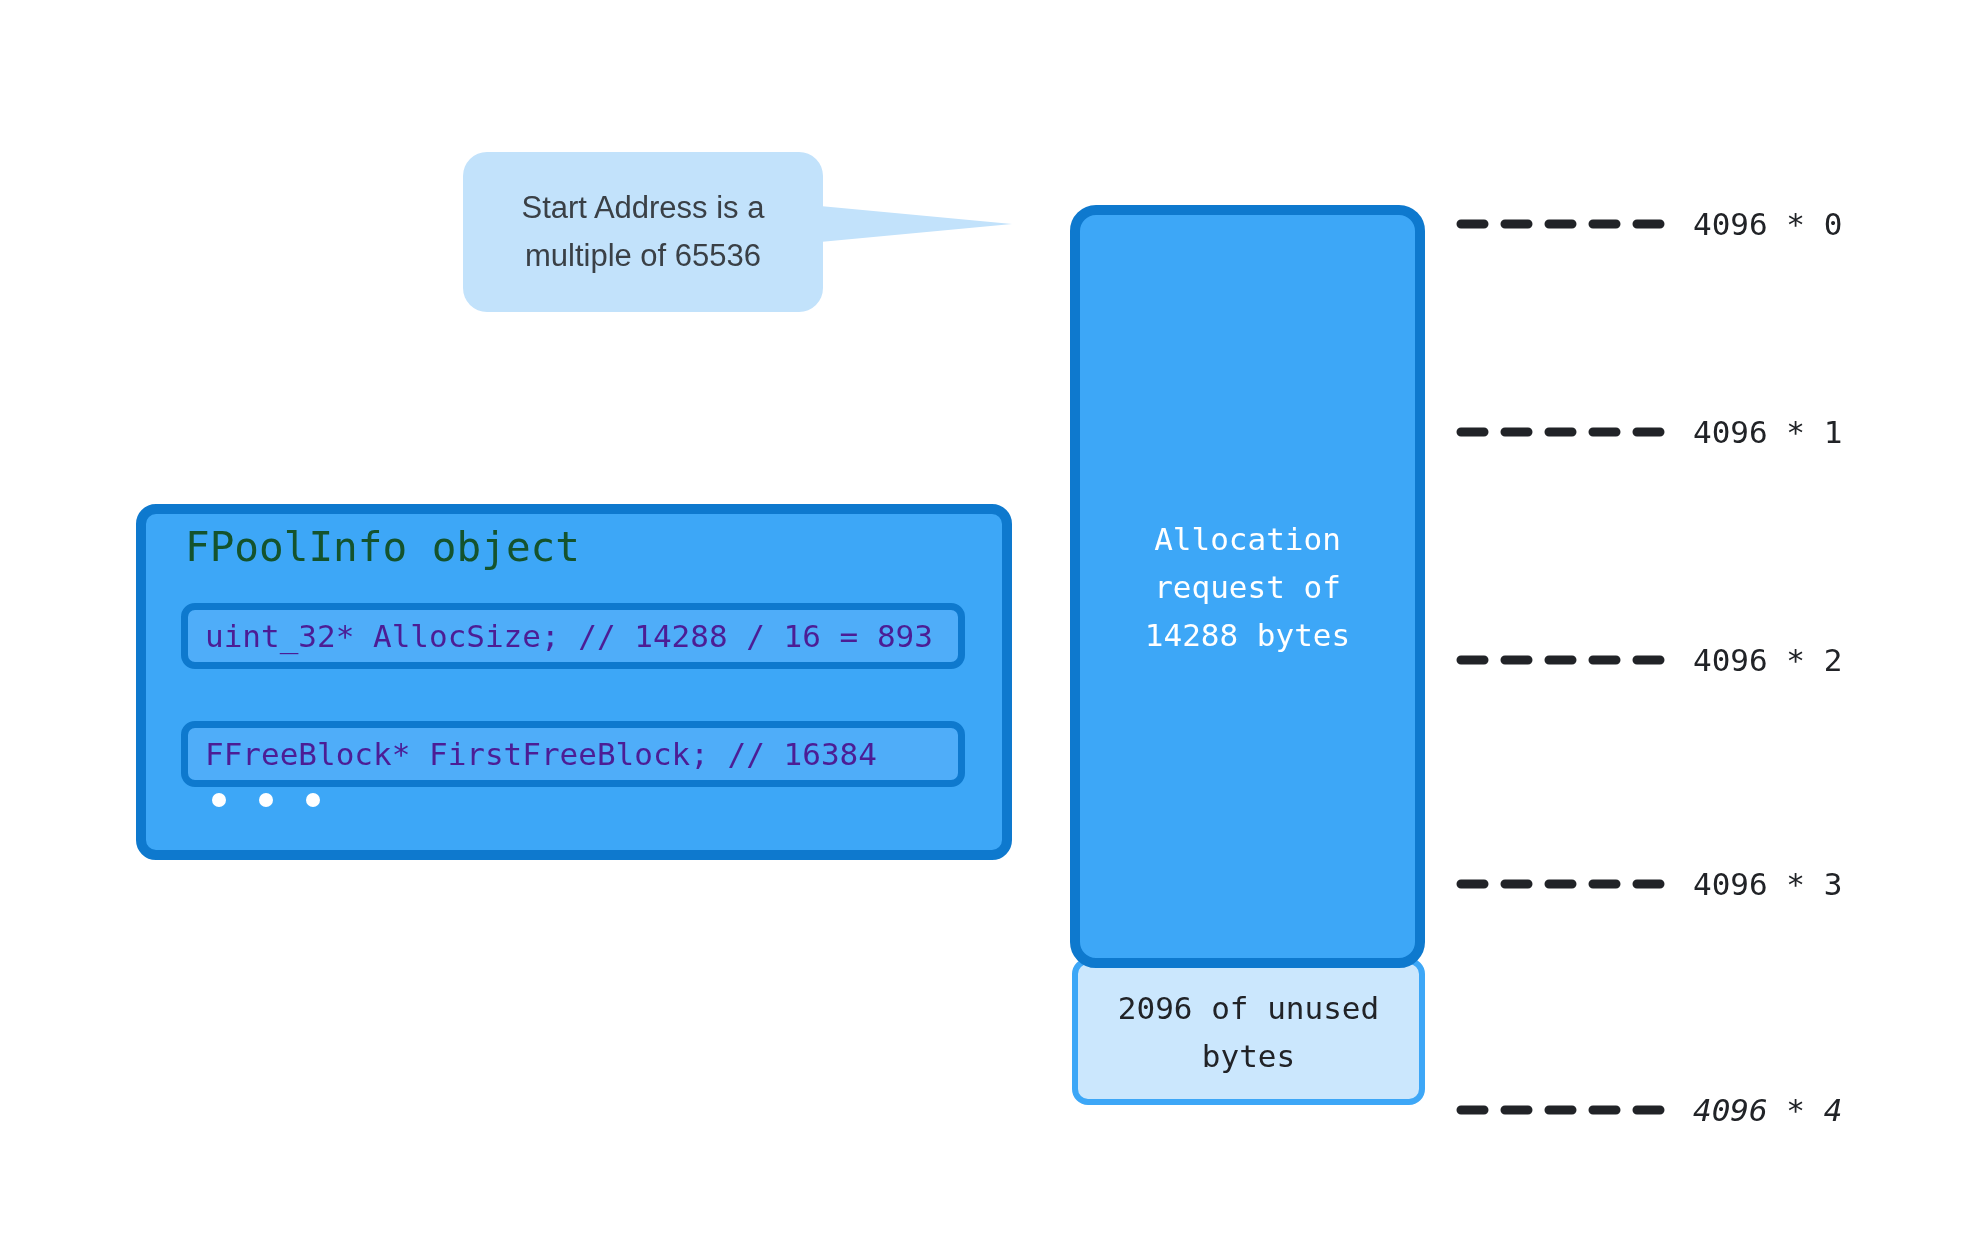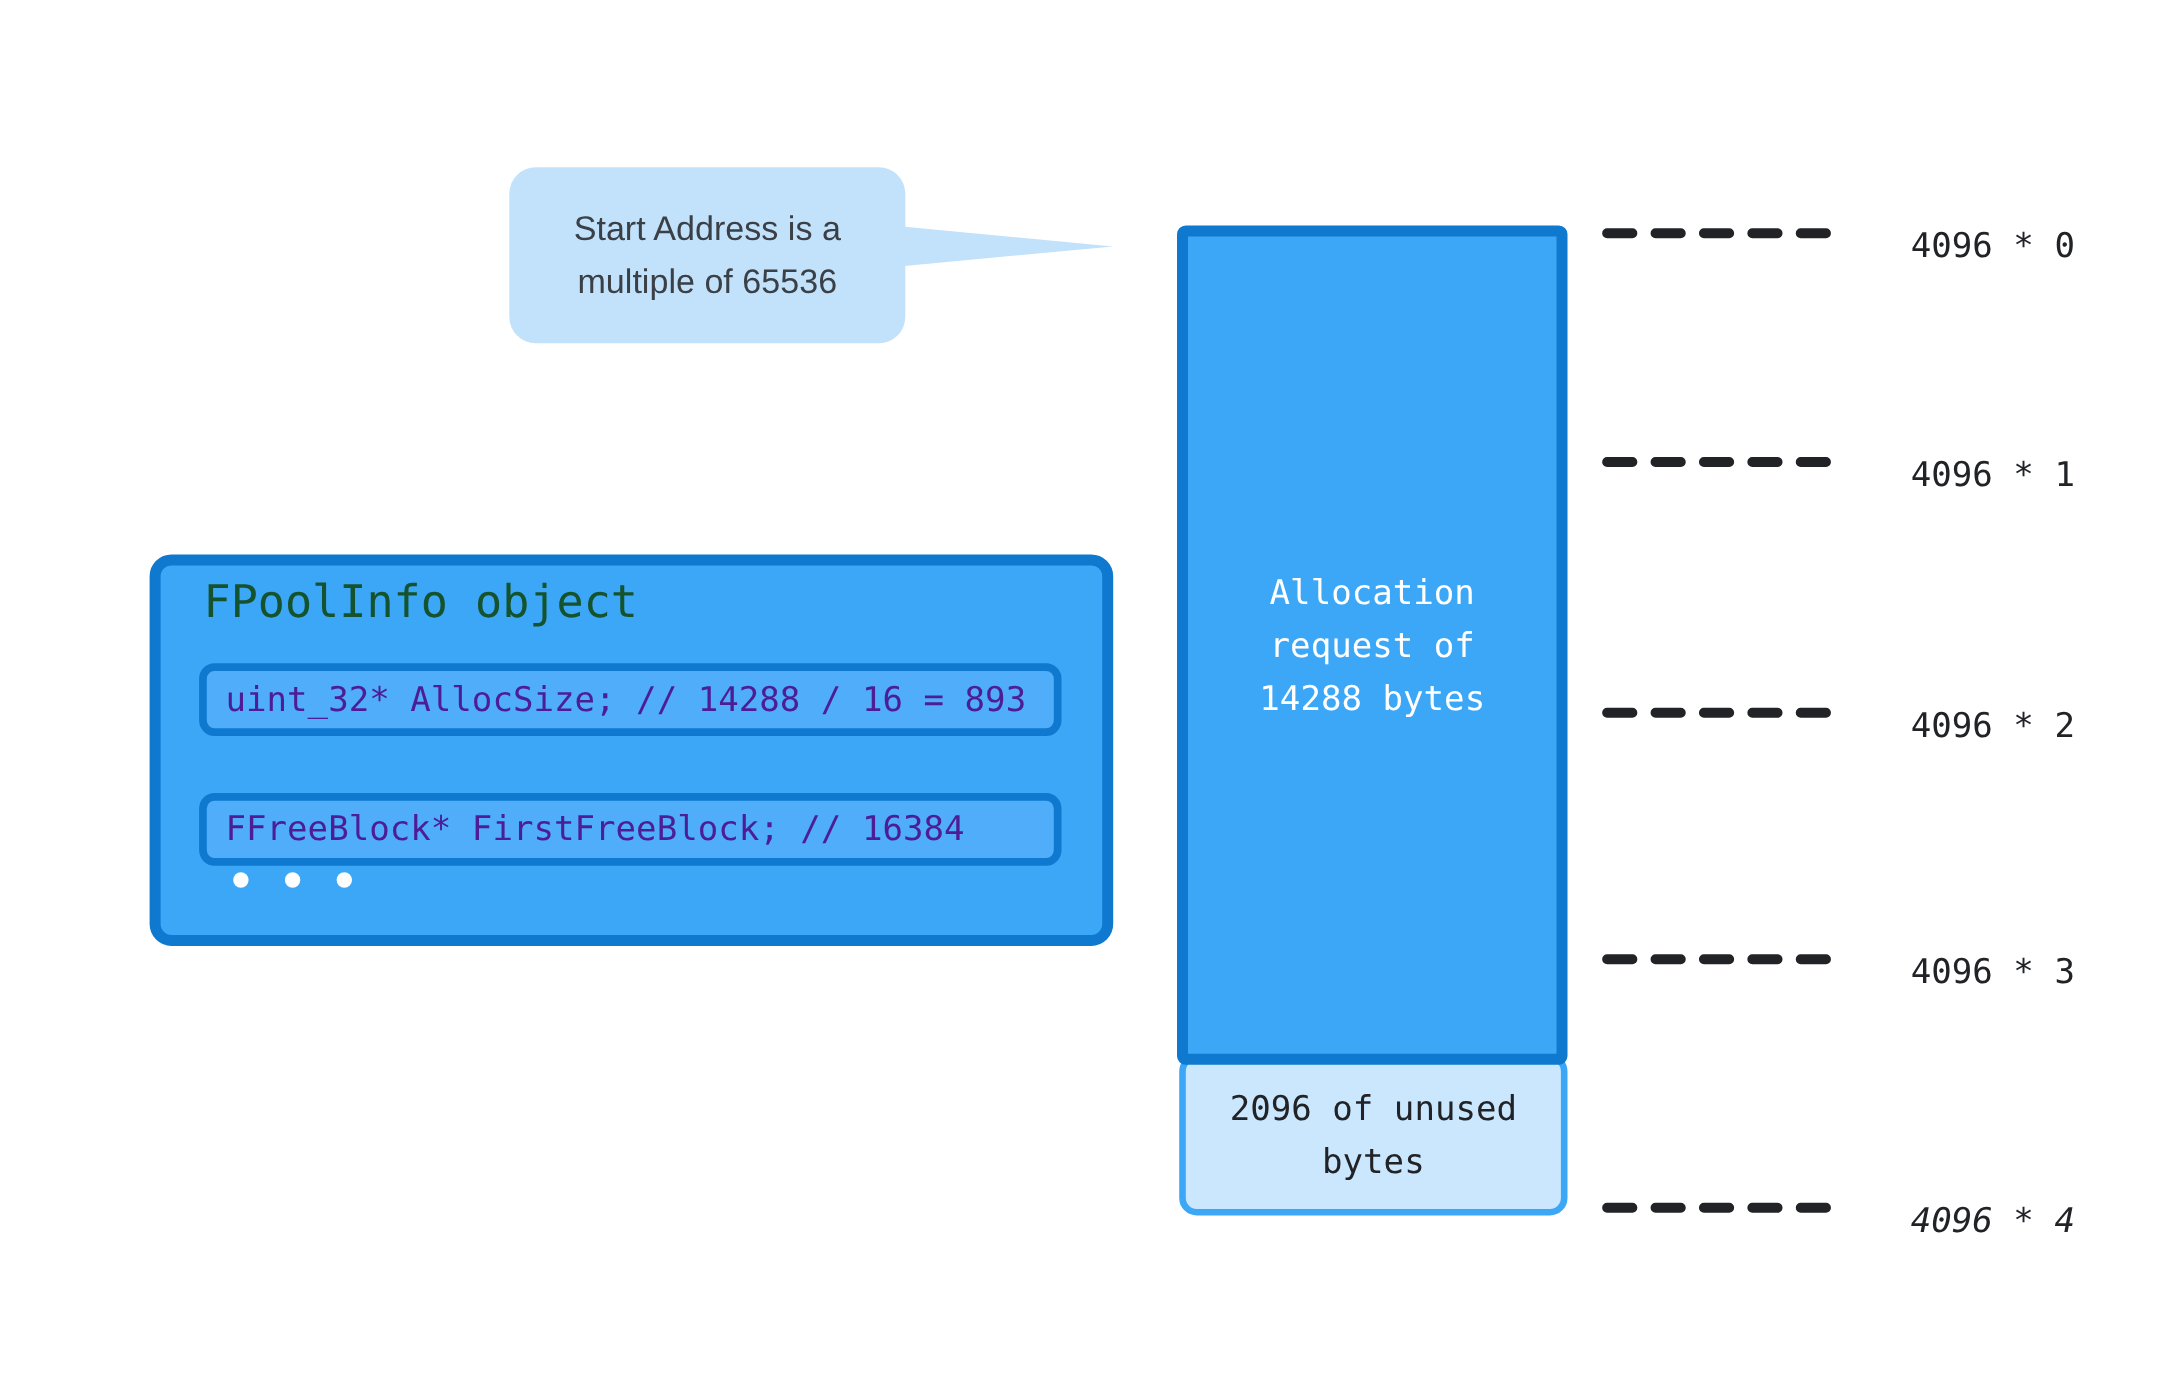--- a/index.html
+++ b/index.html
@@ -94,21 +94,21 @@
   }
 
   
   .alloc-box {
     position: absolute;
     left: 1070px; top: 205px;
     width: 355px; height: 763px;
     box-sizing: border-box;
     background: var(--bright_blue);
     border: 10px solid var(--border_blue);
-    border-radius: 8px;
+    border-radius: 26px;
     display: flex;
     flex-direction: column;
     justify-content: center;
     align-items: center;
     text-align: center;
     z-index: 2;
   }
   .alloc-box .line {
     font-size: 31px;
     line-height: 48px;
@@ -138,21 +138,21 @@
     color: var(--ink);
     white-space: pre;
   }
 
   
   .tick-row {
     position: absolute;
     left: 1455px;
     transform: translateY(-50%);
     display: flex;
-    gap: 44px;
+    align-items: center;
   }
   .tick-row svg.dash line {
     stroke: var(--ink);
     stroke-width: 9;
     stroke-linecap: round;
     stroke-dasharray: 23 21;
   }
   .tick-label {
     margin-left: 26px;
     font-size: 31px;

